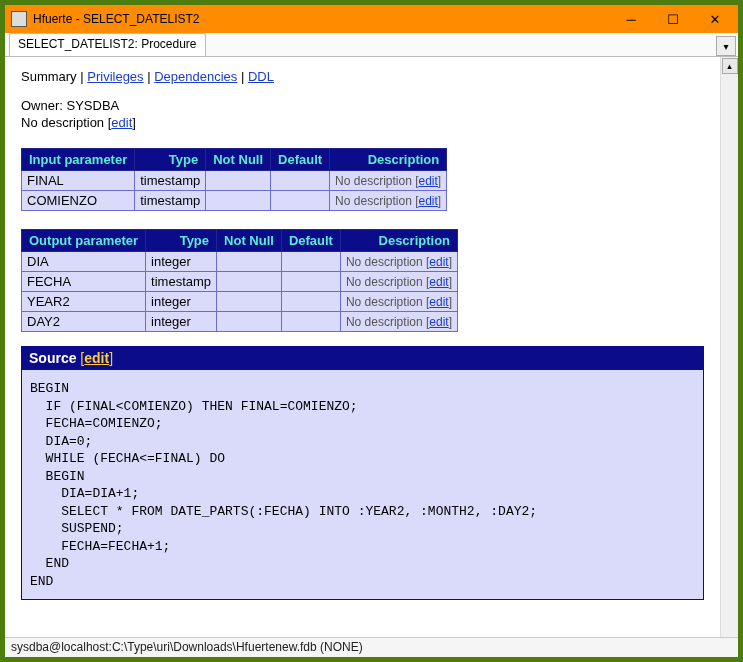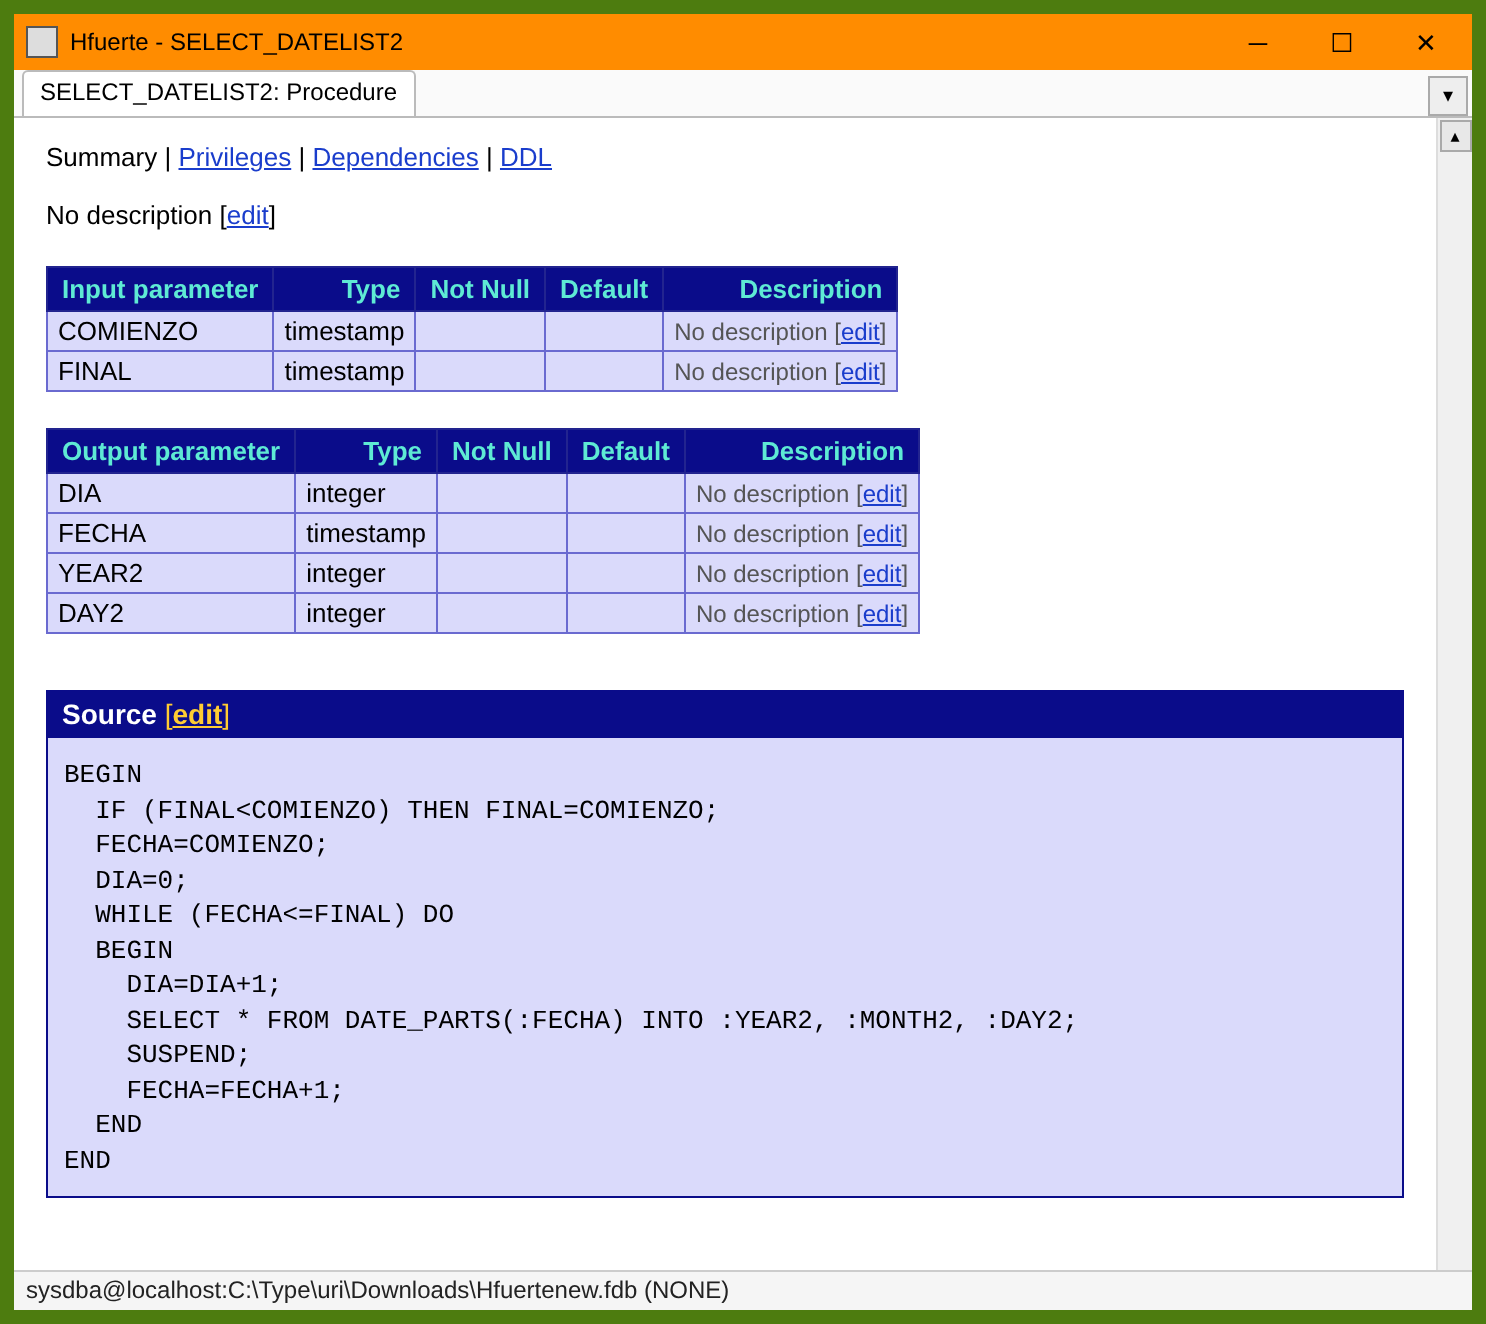--- a/index.html
+++ b/index.html
@@ -1,17 +1,17 @@
 <!DOCTYPE html>
 <html><head>
 <meta charset="utf-8">
 <style>
   * { box-sizing: border-box; margin: 0; padding: 0; }
   body { font-family: Arial, Helvetica, sans-serif; font-size: 13px; background: #f0f0f0; }
-  .window { width: 743px; height: 662px; background: #fff; display: flex; flex-direction: column; border: 7px solid #4d7c0f; }
+  .window { width: 743px; height: 662px; background: #fff; display: flex; flex-direction: column; border: 5px solid #4d7c0f; }
   .titlebar { background: #ff8c00; height: 28px; display: flex; align-items: center; padding: 0 2px 0 6px; }
   .titlebar .app-icon { width: 16px; height: 16px; border: 1px solid #555; background: #ddd; margin-right: 6px; }
   .titlebar .title { flex: 1; font-size: 12px; color: #000; }
   .titlebar .win-btn { width: 42px; height: 24px; display: flex; align-items: center; justify-content: center; font-size: 13px; color: #000; }
   .tabbar { height: 24px; background: #fafafa; border-bottom: 1px solid #bbb; display: flex; align-items: flex-end; padding-left: 4px; }
   .tab { height: 23px; border: 1px solid #bbb; border-bottom: none; background: #fff; padding: 3px 8px 0 8px; font-size: 12px; display: flex; align-items: center; gap: 6px; border-top-left-radius: 3px; border-top-right-radius: 3px; flex-direction: column; }
   .tab .tab-close { color: #666; font-size: 11px; }
   .tabbar .tab-drop { margin-left: auto; width: 20px; height: 20px; border: 1px solid #aaa; display: flex; align-items: center; justify-content: center; font-size: 10px; margin-right: 2px; background: #eee; }
   .content-wrap { flex: 1; display: flex; overflow: hidden; }
   .content { flex: 1; overflow-y: auto; padding: 12px 16px 24px 16px; background: #fff; }
@@ -22,21 +22,21 @@
   .subnav a { color: #1a3dcc; text-decoration: underline; }
   .subnav .cur { color: #000; text-decoration: none; }
   h2.obj-name { display: inline-block; background: #2468d8; color: #fff; font-size: 22px; font-weight: bold; padding: 2px 4px; margin-bottom: 4px; }
   .meta-line { font-size: 13px; margin-top: 2px; }
   .edit-link { color: #1a3dcc; text-decoration: underline; }
   .brackets { color: #000; }
   table.params { border-collapse: collapse; margin-top: 18px; border: 1px solid #4a52a0; }
   table.params th { background: #0a0c8a; color: #5eead4; font-weight: bold; text-align: right; padding: 3px 7px; border: 1px solid #22248f; font-size: 13px; }
   table.params td { background: #dadafb; border: 1px solid #6a6ad0; padding: 2px 5px; font-size: 13px; }
   table.params td.desc { color: #555; font-size: 12px; }
-  .source-block { margin-top: 28px; }
+  .source-block { margin-top: 14px; }
   .source-header { background: #0a0c8a; color: #fff; font-weight: bold; padding: 4px 8px; font-size: 14px; }
   .source-header .edit-brackets { color: #ffcc33; font-weight: normal; }
   .source-header .edit-link2 { color: #ffcc33; text-decoration: underline; }
   pre.source { background: #dadafb; border: 1px solid #0a0c8a; border-top: none; padding: 10px 8px 8px 8px; font-family: Consolas, "Courier New", monospace; font-size: 13px; line-height: 1.35; white-space: pre; overflow-x: auto; }
   .statusbar { height: 20px; background: #f5f5f5; border-top: 1px solid #ccc; font-size: 12px; padding: 2px 6px; color: #222; }
 </style>
 </head>
 <body>
 
 <div class="window">
@@ -63,45 +63,46 @@
       <div class="subnav">
         <span class="cur">Summary</span>
         <span class="sep"> | </span>
         <a href="#">Privileges</a>
         <span class="sep"> | </span>
         <a href="#">Dependencies</a>
         <span class="sep"> | </span>
         <a href="#">DDL</a>
       </div>
 
+      <div class="meta-line">Owner: SYSDBA</div>
       <div class="meta-line">
         <span>No description</span>
         <span class="brackets"> [</span><a href="#" class="edit-link">edit</a><span class="brackets">]</span>
       </div>
 
       <table class="params">
         <thead>
           <tr>
             <th>Input parameter</th>
             <th>Type</th>
             <th>Not Null</th>
             <th>Default</th>
             <th>Description</th>
           </tr>
         </thead>
         <tbody>
           <tr>
-            <td>COMIENZO</td>
+            <td>FINAL</td>
             <td>timestamp</td>
             <td></td>
             <td></td>
             <td class="desc"><span>No description</span> [<a href="#" class="edit-link">edit</a>]</td>
           </tr>
           <tr>
-            <td>FINAL</td>
+            <td>COMIENZO</td>
             <td>timestamp</td>
             <td></td>
             <td></td>
             <td class="desc"><span>No description</span> [<a href="#" class="edit-link">edit</a>]</td>
           </tr>
         </tbody>
       </table>
 
       <table class="params">
         <thead>

